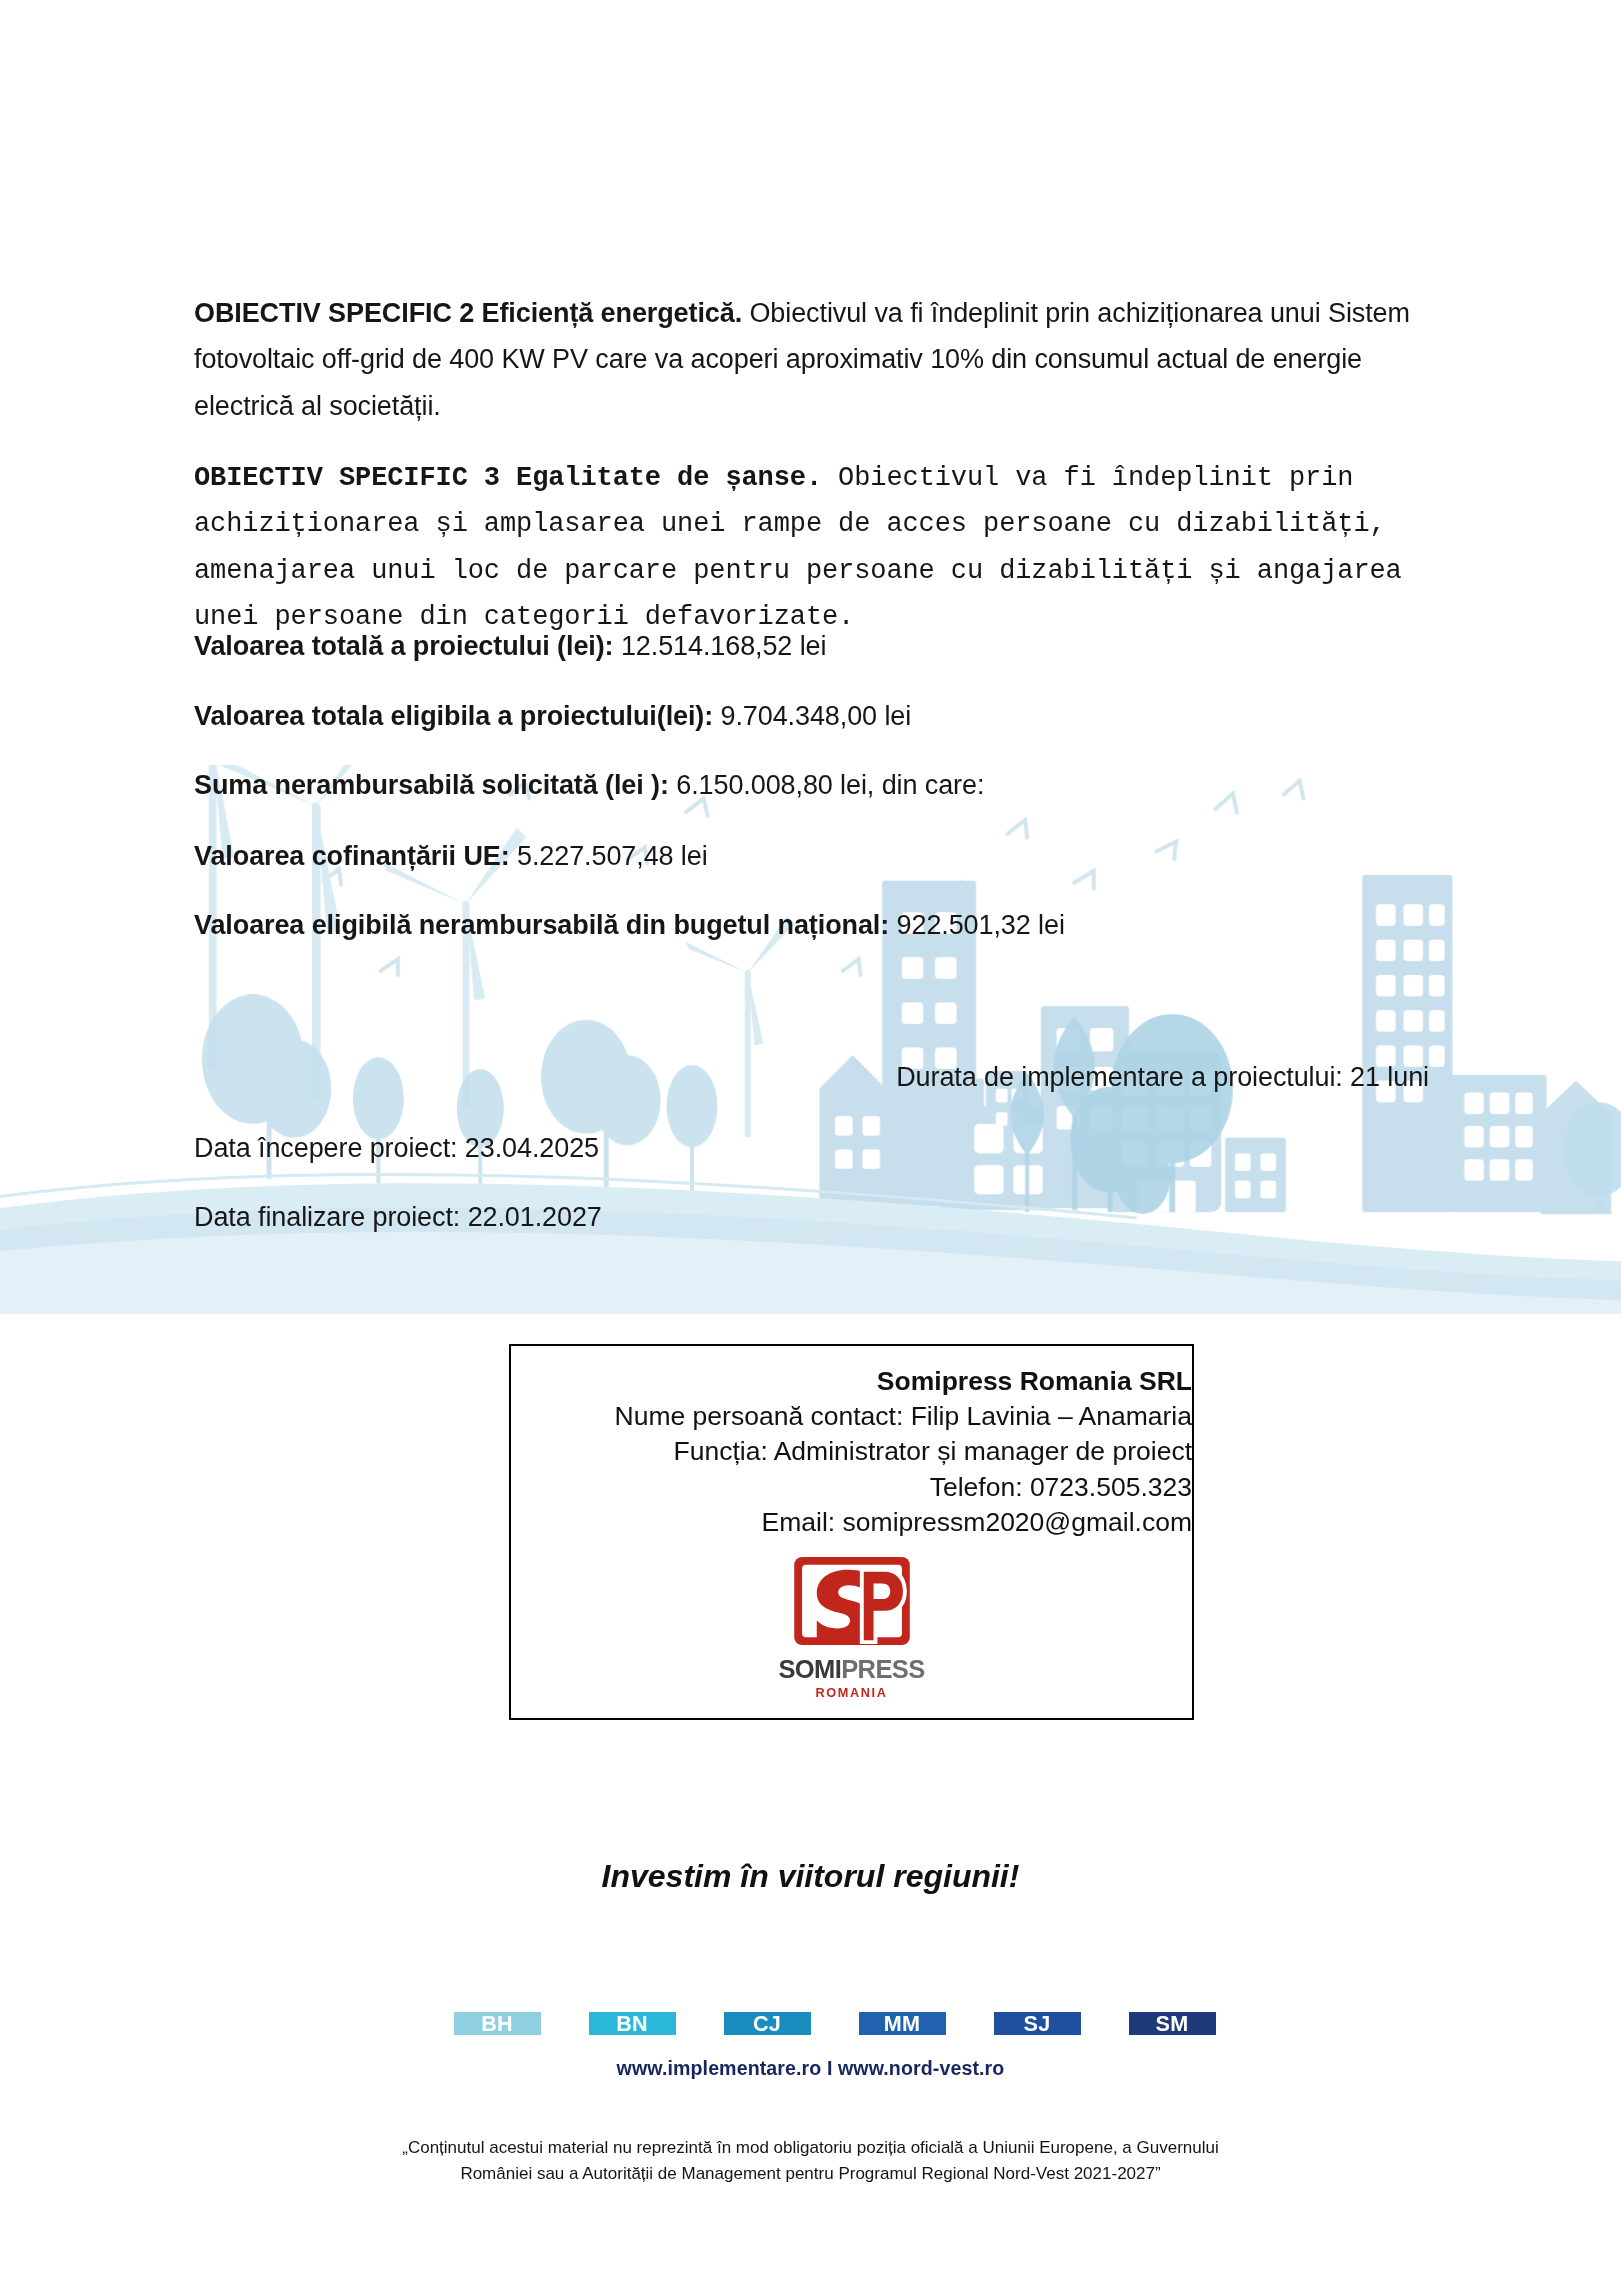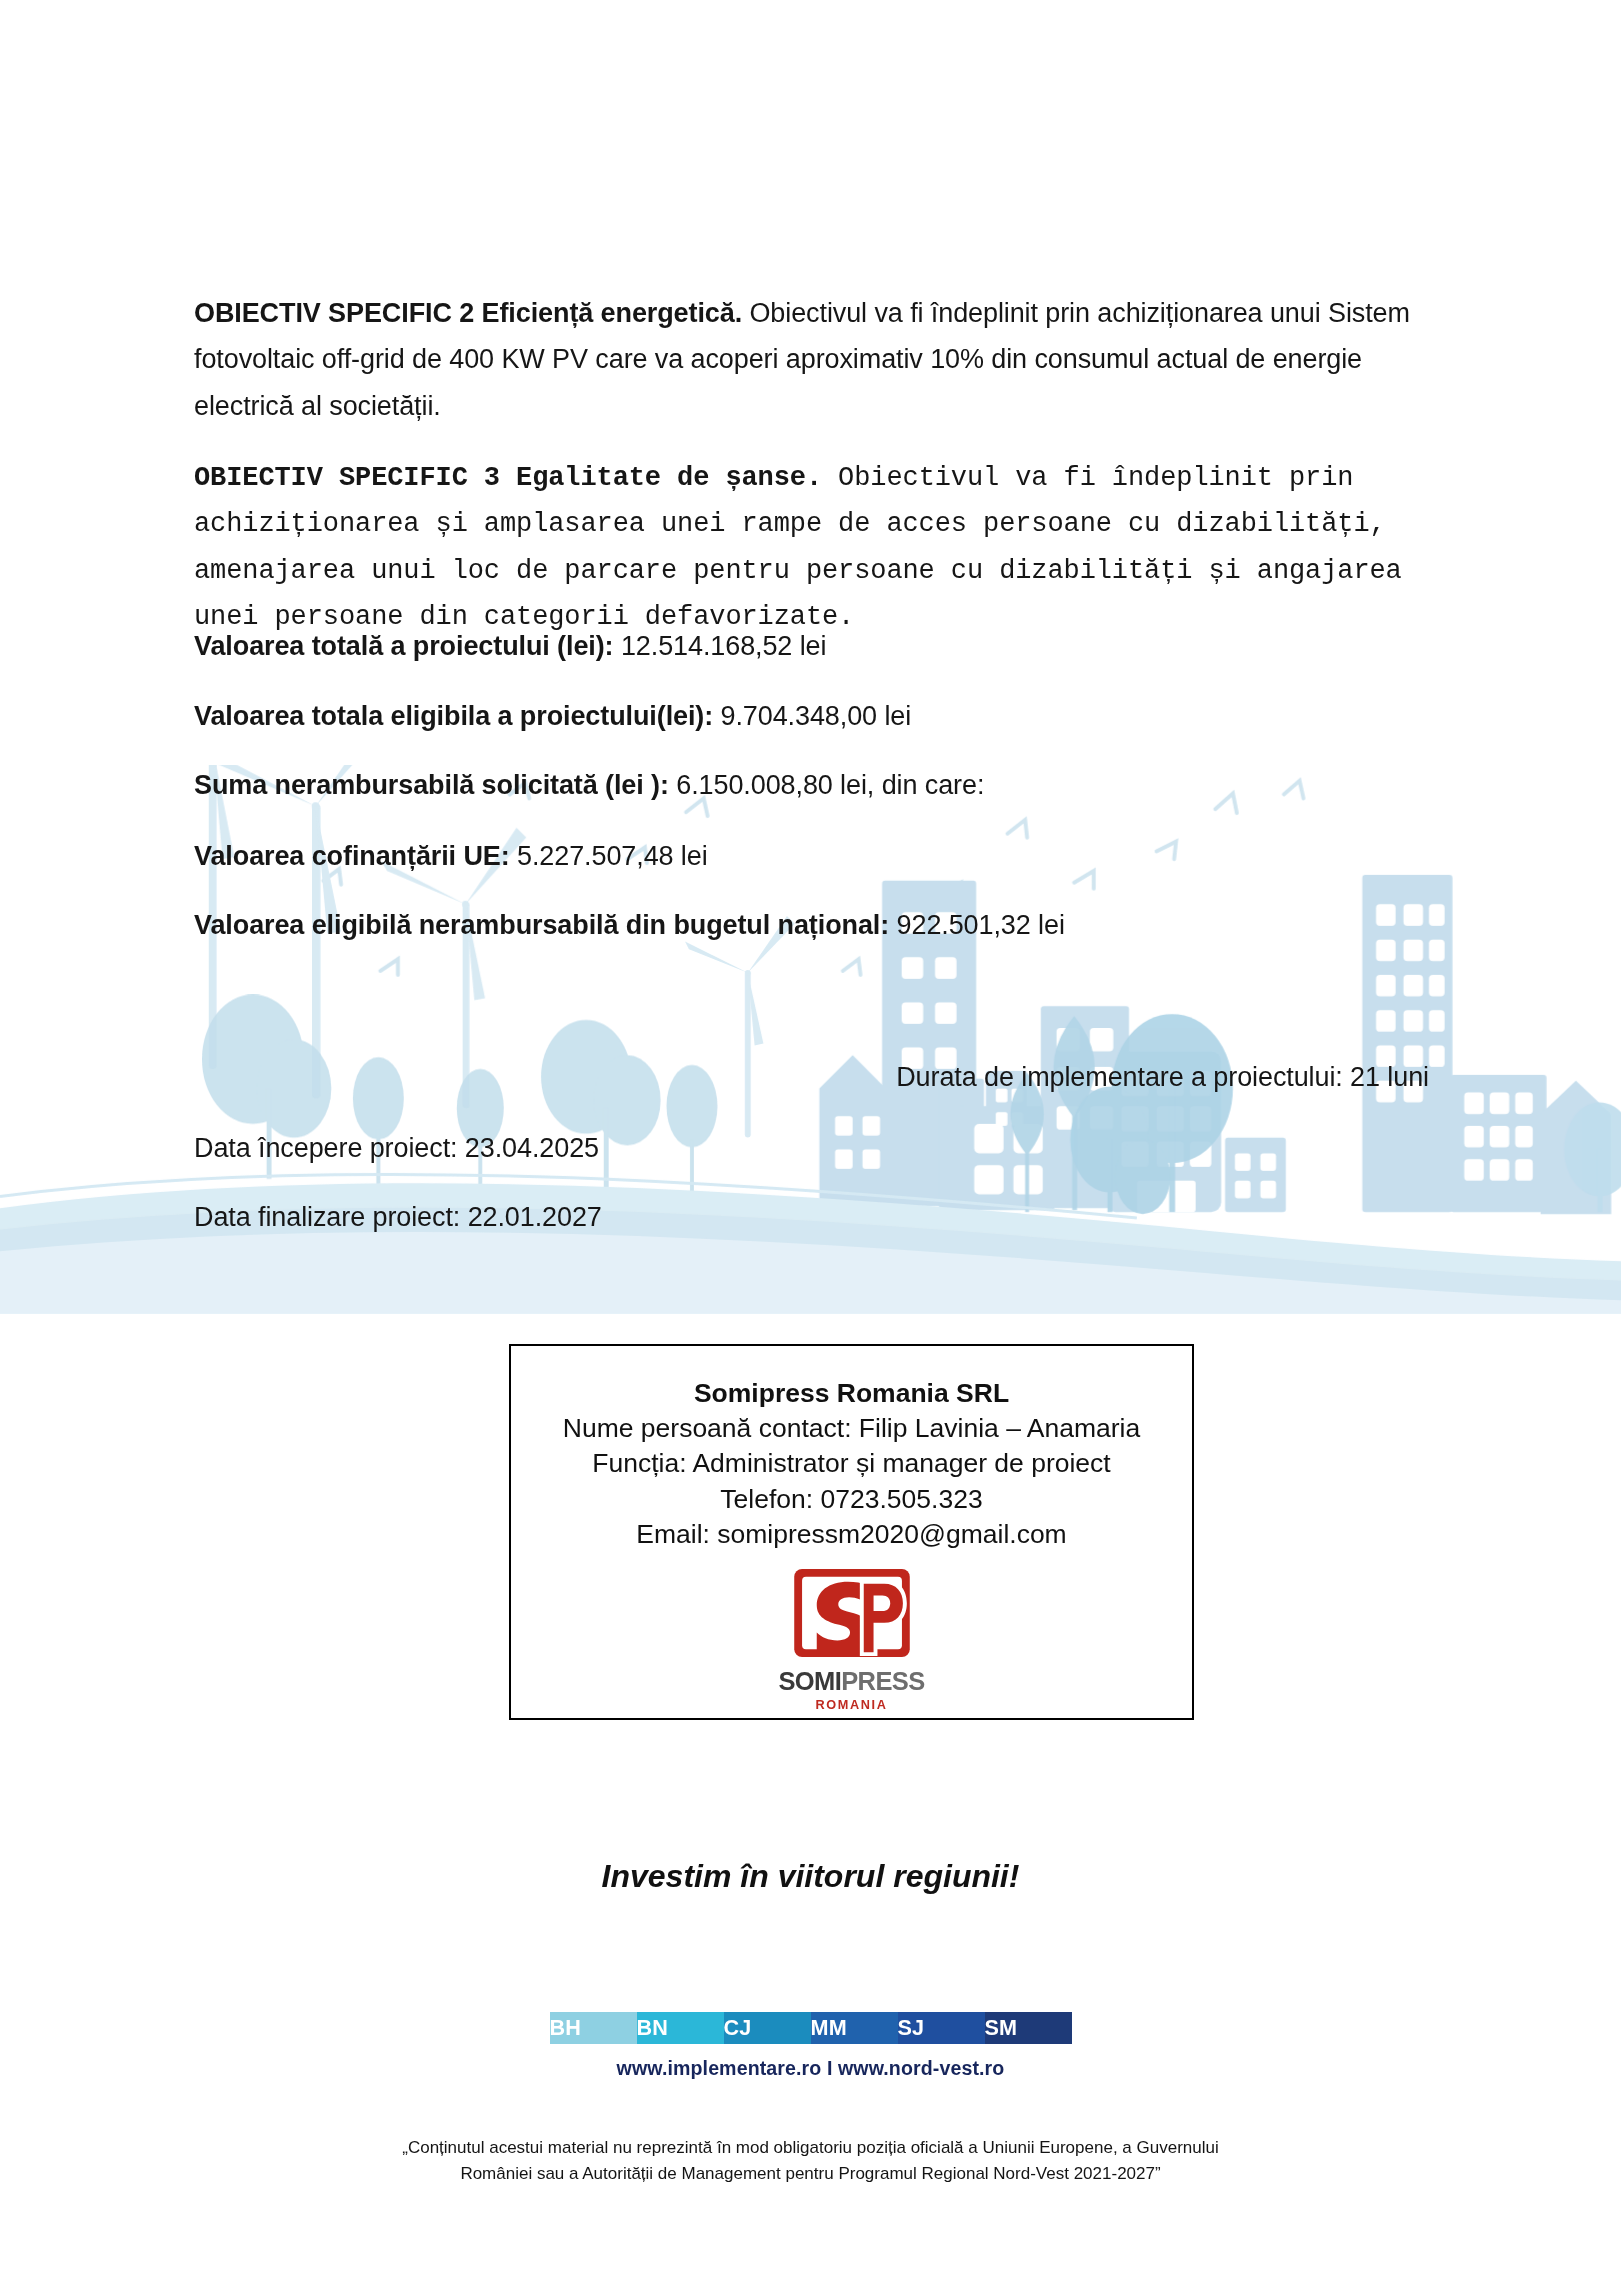--- a/index.html
+++ b/index.html
@@ -62,23 +62,23 @@
   
   .contact-box {
     position: absolute;
     left: 509px;
     top: 1344px;
     width: 685px;
     height: 376px;
     border: 2.9px solid #000000;
     box-sizing: border-box;
     background: #ffffff;
-    text-align: center;
+    text-align: right;
     z-index: 3;
-    padding-top: 30px;
+    padding-top: 18px;
   }
   .contact-line {
     font-size: 26.5px;
     line-height: 1.33;
     color: #111111;
   }
   .contact-line.title { font-weight: bold; }
 
   
   .logo-wrap {
@@ -130,28 +130,29 @@
     top: 2012px;
     left: 0;
     width: 1621px;
     display: flex;
     justify-content: center;
     z-index: 2;
   }
   .counties-inner { display: flex; }
   .county {
     width: 87px;
-    height: 32px;
+    height: 23px;
     display: flex;
     align-items: center;
-    justify-content: flex-start;
+    justify-content: center;
     color: #ffffff;
     font-size: 21.6px;
     font-weight: bold;
     letter-spacing: 0.2px;
+    margin-left: 48px;
   }
 
   
   .urls {
     position: absolute;
     top: 2057px;
     left: 0;
     width: 1621px;
     text-align: center;
     font-size: 19.6px;

